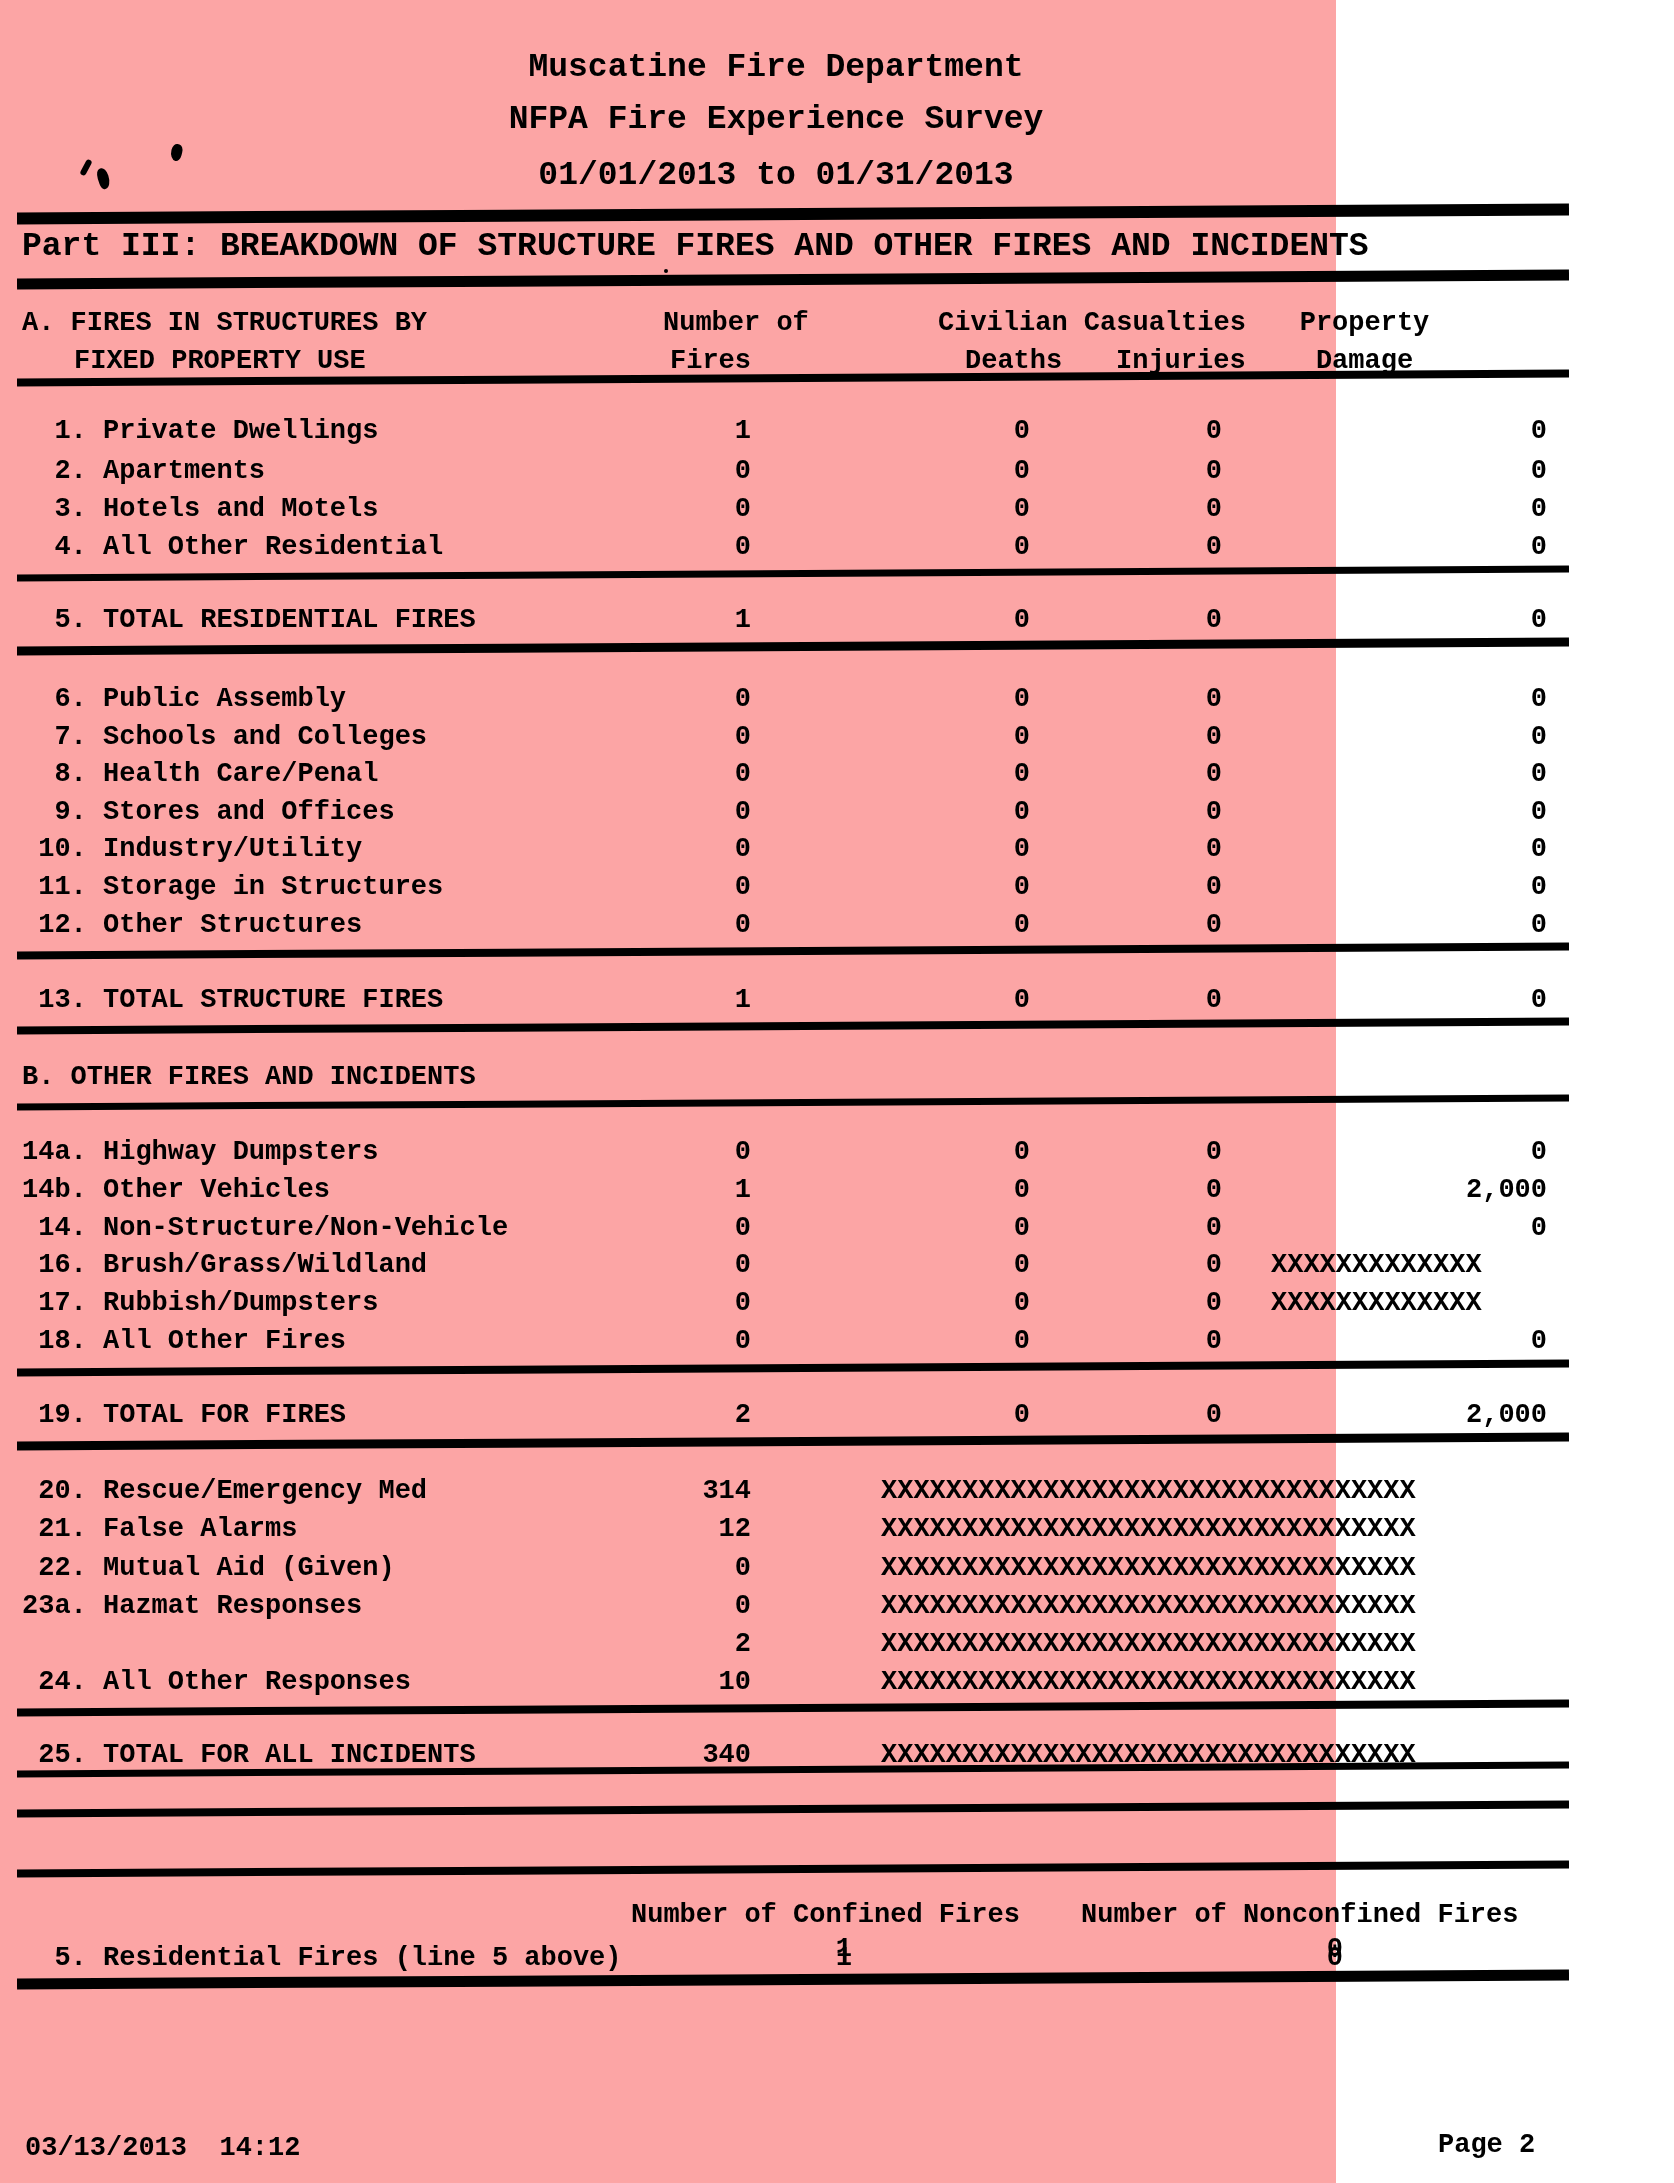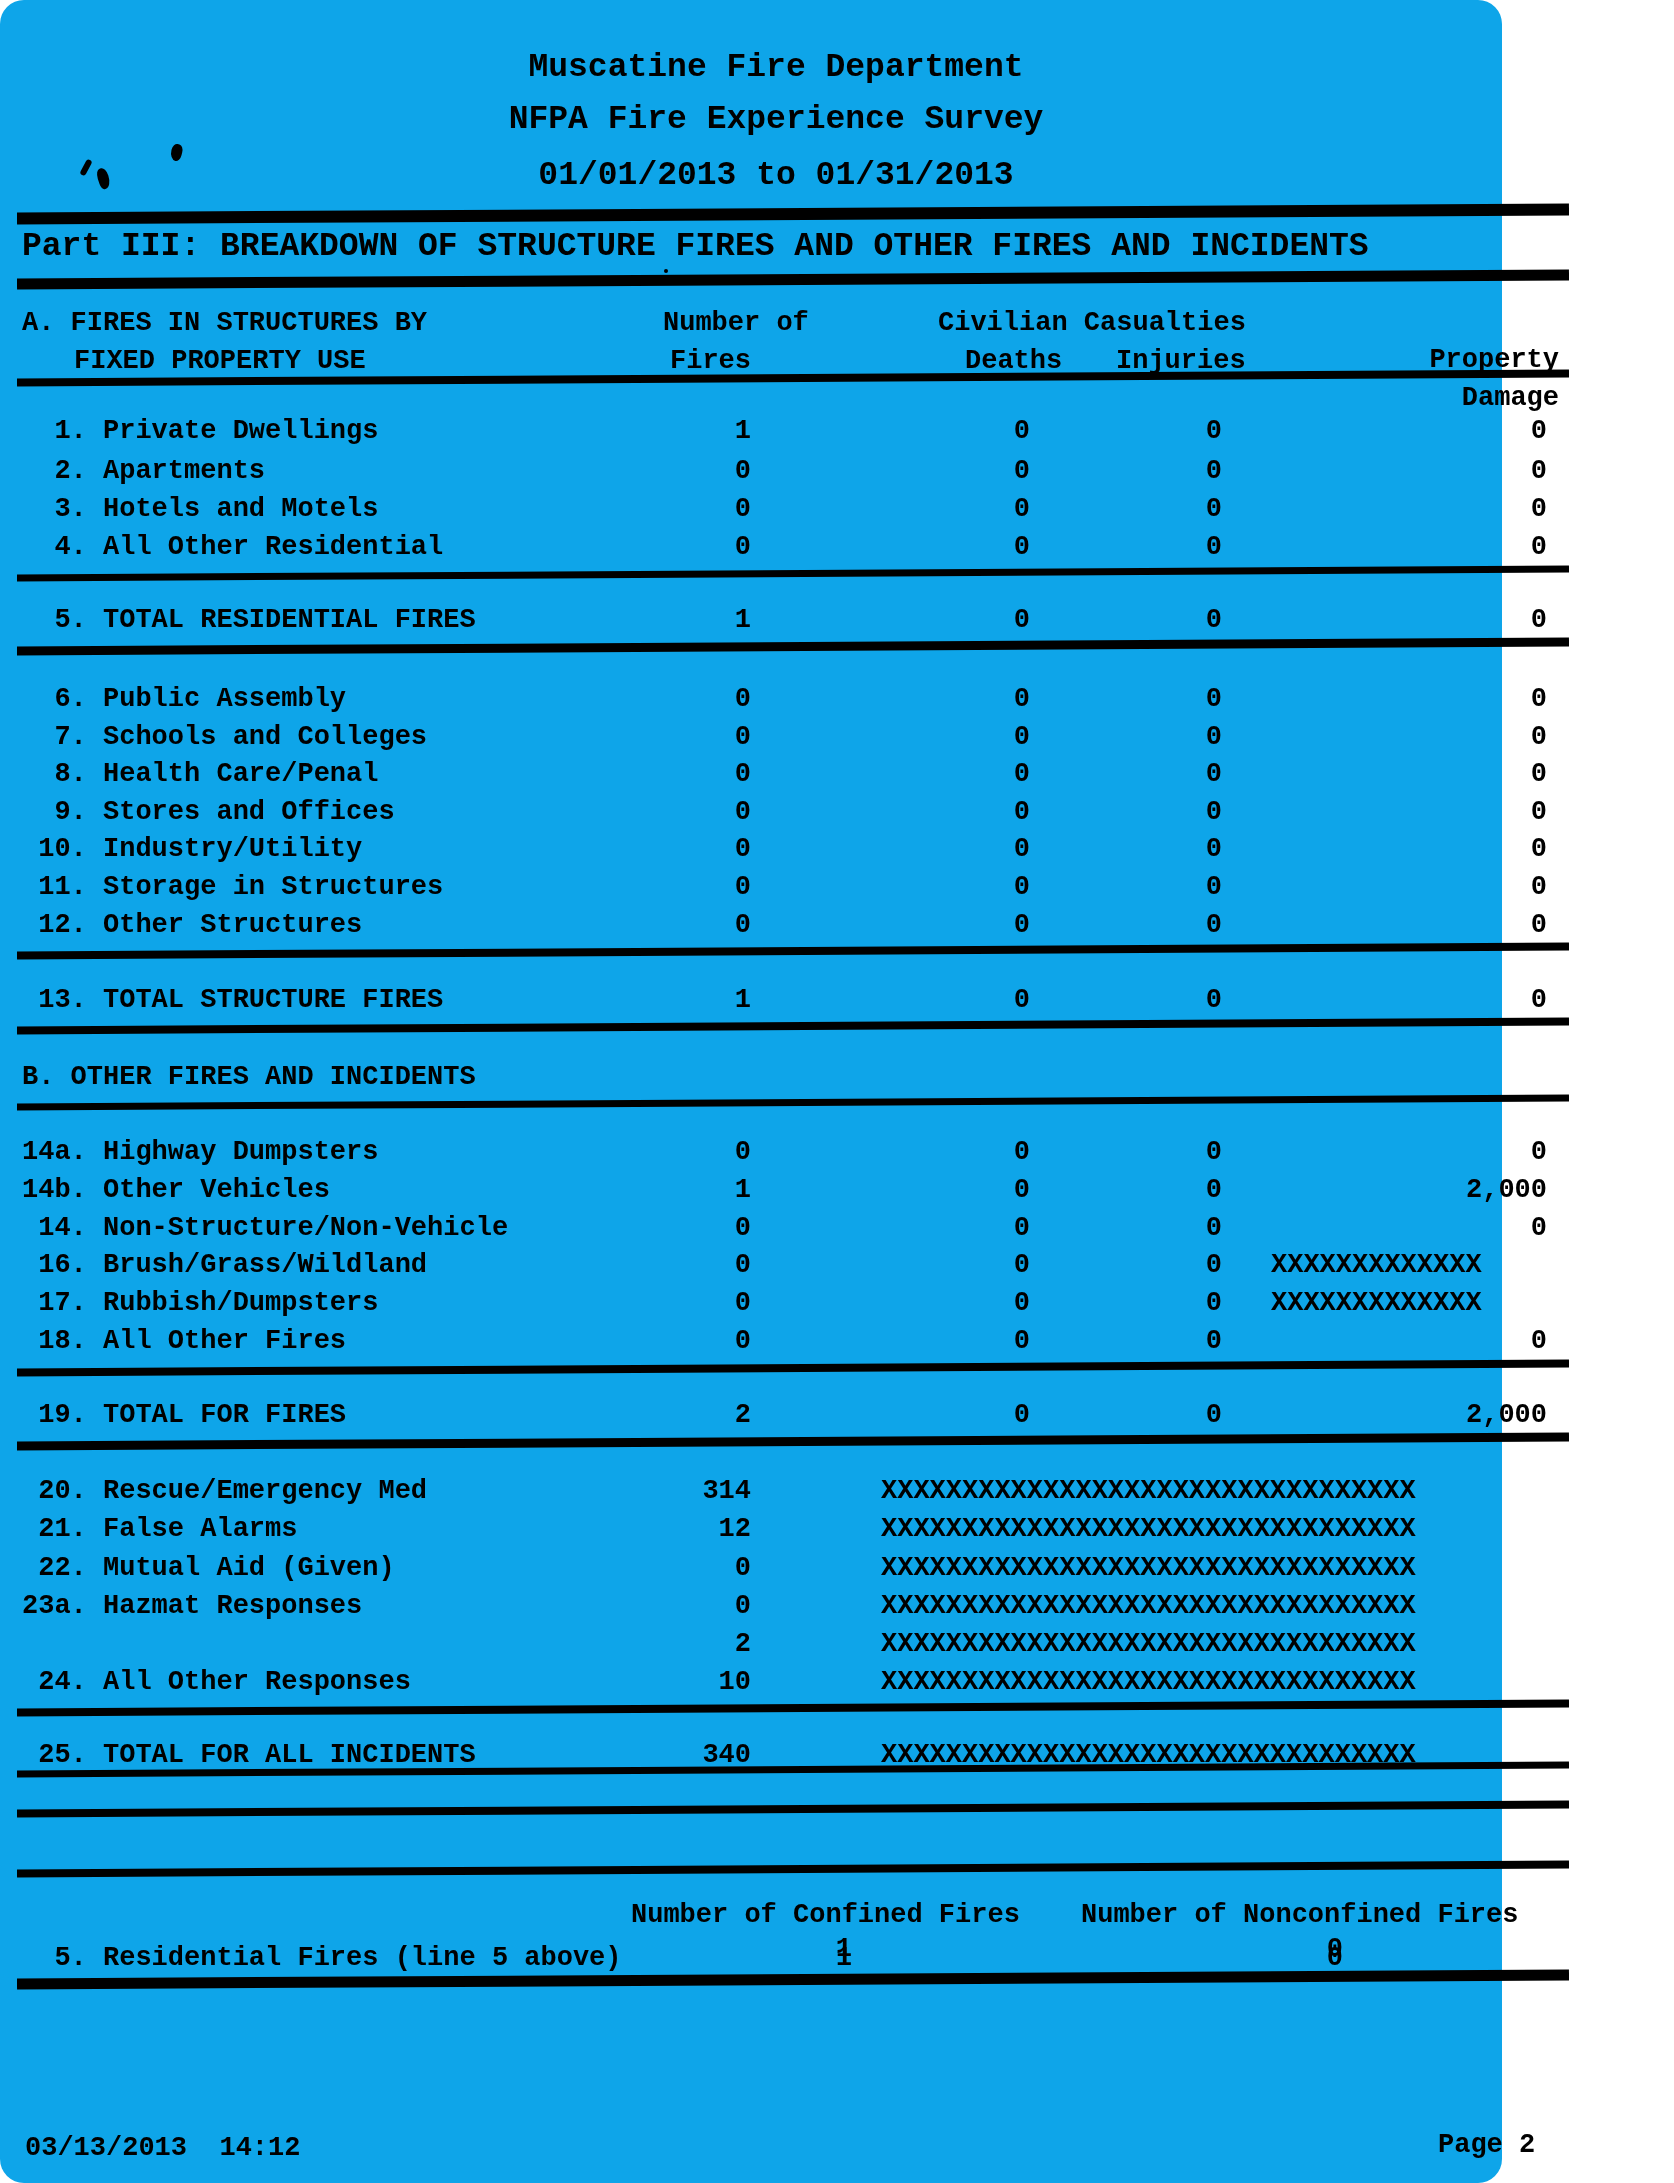--- a/index.html
+++ b/index.html
@@ -7,27 +7,26 @@
     padding: 0;
     background: #ffffff;
   }
   body {
     width: 1675px;
     height: 2183px;
     overflow: hidden;
   }
   .page {
     position: relative;
-    width: 1502px;
+    width: 1336px;
     height: 2183px;
-    background: #0ea5e9;
+    background: #fca5a5;
     color: #000000;
     font-family: "Liberation Mono", "DejaVu Sans Mono", monospace;
     font-weight: bold;
-    border-radius: 24px;
   }
   .t {
     position: absolute;
     white-space: pre;
     font-size: 27px;
     line-height: 1.15;
     letter-spacing: 0;
   }
   .big { font-size: 33px; }
   .center {
@@ -46,21 +45,21 @@
     top: 0;
     white-space: pre;
     font-size: 27px;
     line-height: 1.15;
   }
   .lbl { left: 22px; }
   .n1 { left: 532px; width: 219px; text-align: right; }
   .n2 { left: 833px; width: 197px; text-align: right; }
   .n3 { left: 1030px; width: 192px; text-align: right; }
   .n4 { left: 1330px; width: 217px; text-align: right; }
-  .n4h { left: 1330px; width: 229px; text-align: right; margin-top: 37px; }
+  .n4h { left: 1250px; width: 229px; text-align: center; }
   .xs { left: 1271px; }
   .xl { left: 881px; }
   .c1 { left: 635px; width: 217px; text-align: right; }
   .c2 { left: 1126px; width: 217px; text-align: right; }
   .rule {
     position: absolute;
     left: 17px;
     width: 1552px;
     background: #000000;
     transform: rotate(-0.33deg);

